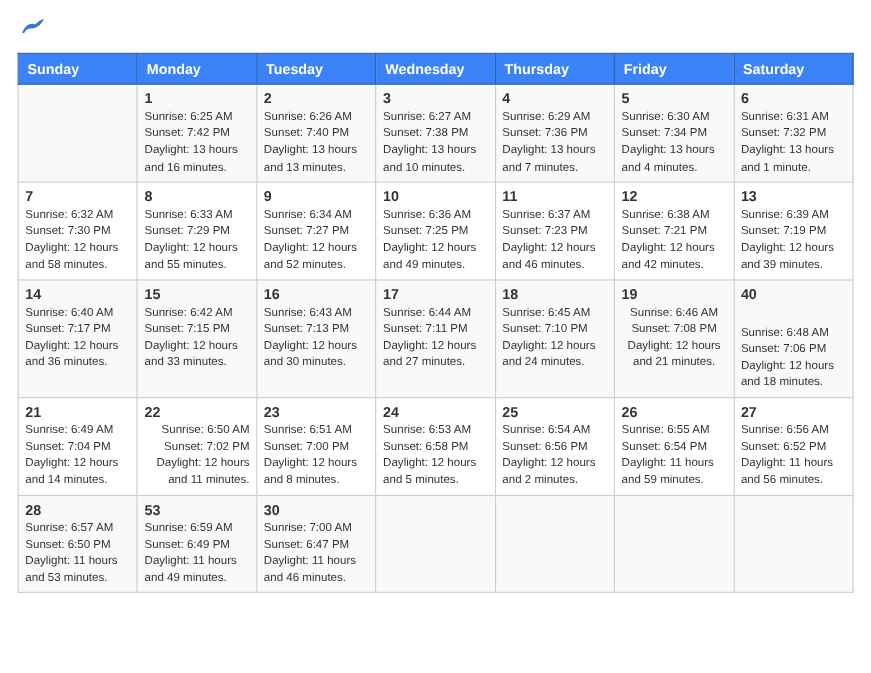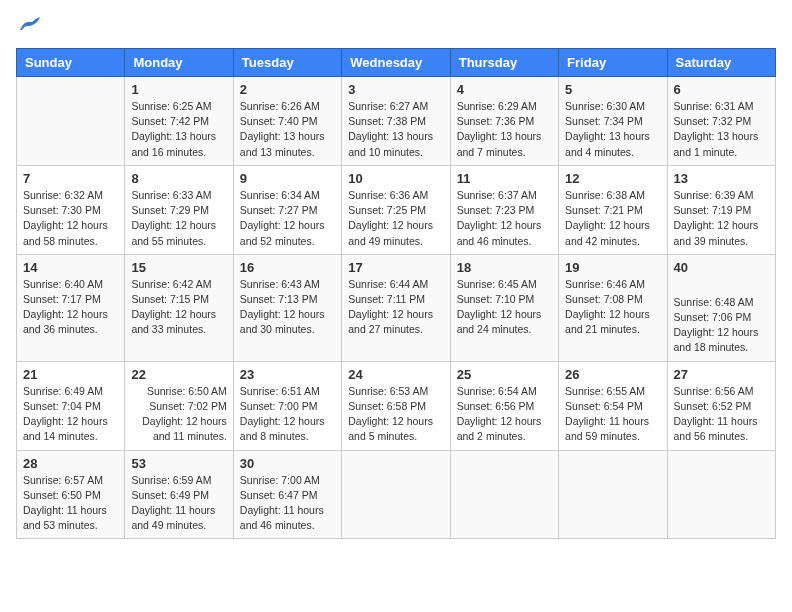--- a/index.html
+++ b/index.html
@@ -237,21 +237,21 @@
         </td>
         <td>
           <span class="day-num">18</span>
           <div class="day-info" style="white-space: pre-line;">Sunrise: 6:45 AM
 Sunset: 7:10 PM
 Daylight: 12 hours
 and 24 minutes.</div>
         </td>
         <td>
           <span class="day-num">19</span>
-          <div class="day-info" style="white-space: pre-line;">Sunrise: 6:46 AM
+          <div class="day-info" style="white-space: pre-line; text-align: center;">Sunrise: 6:46 AM
 Sunset: 7:08 PM
 Daylight: 12 hours
 and 21 minutes.</div>
         </td>
         <td>
           <span class="day-num">40</span>
           <div class="day-info" style="white-space: pre-line; margin-top: 20px;">Sunrise: 6:48 AM
 Sunset: 7:06 PM
 Daylight: 12 hours
 and 18 minutes.</div>

